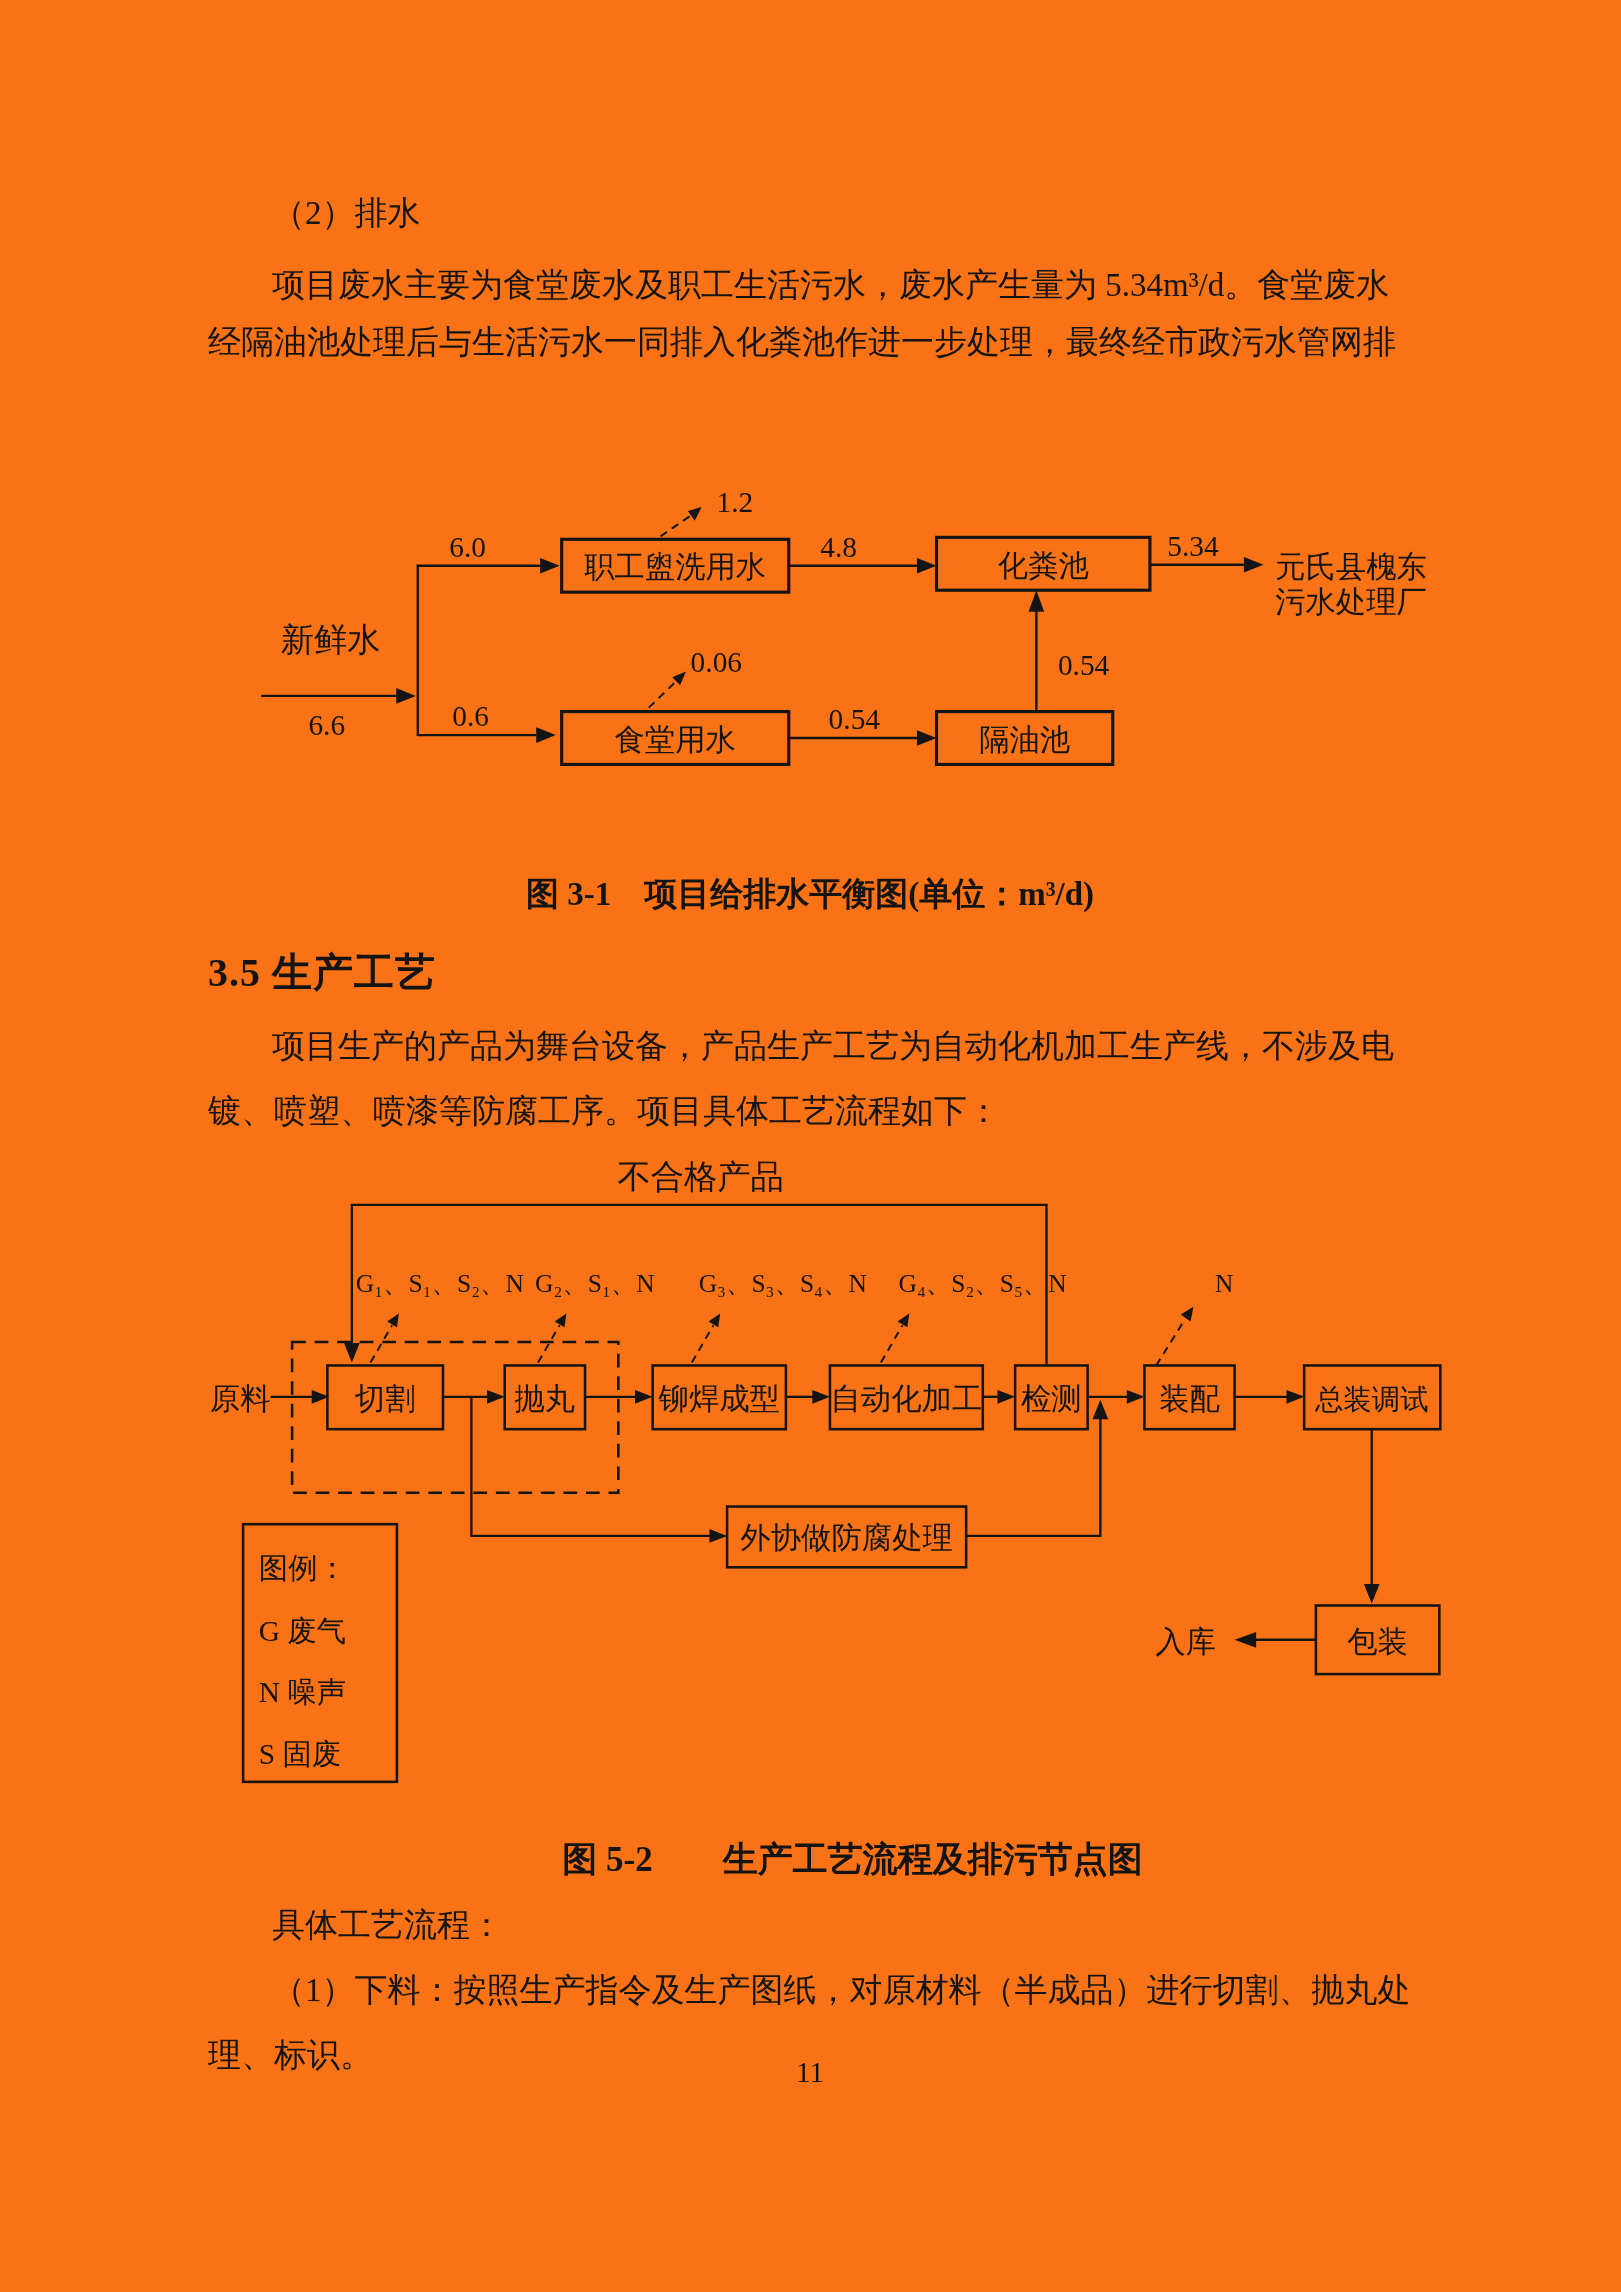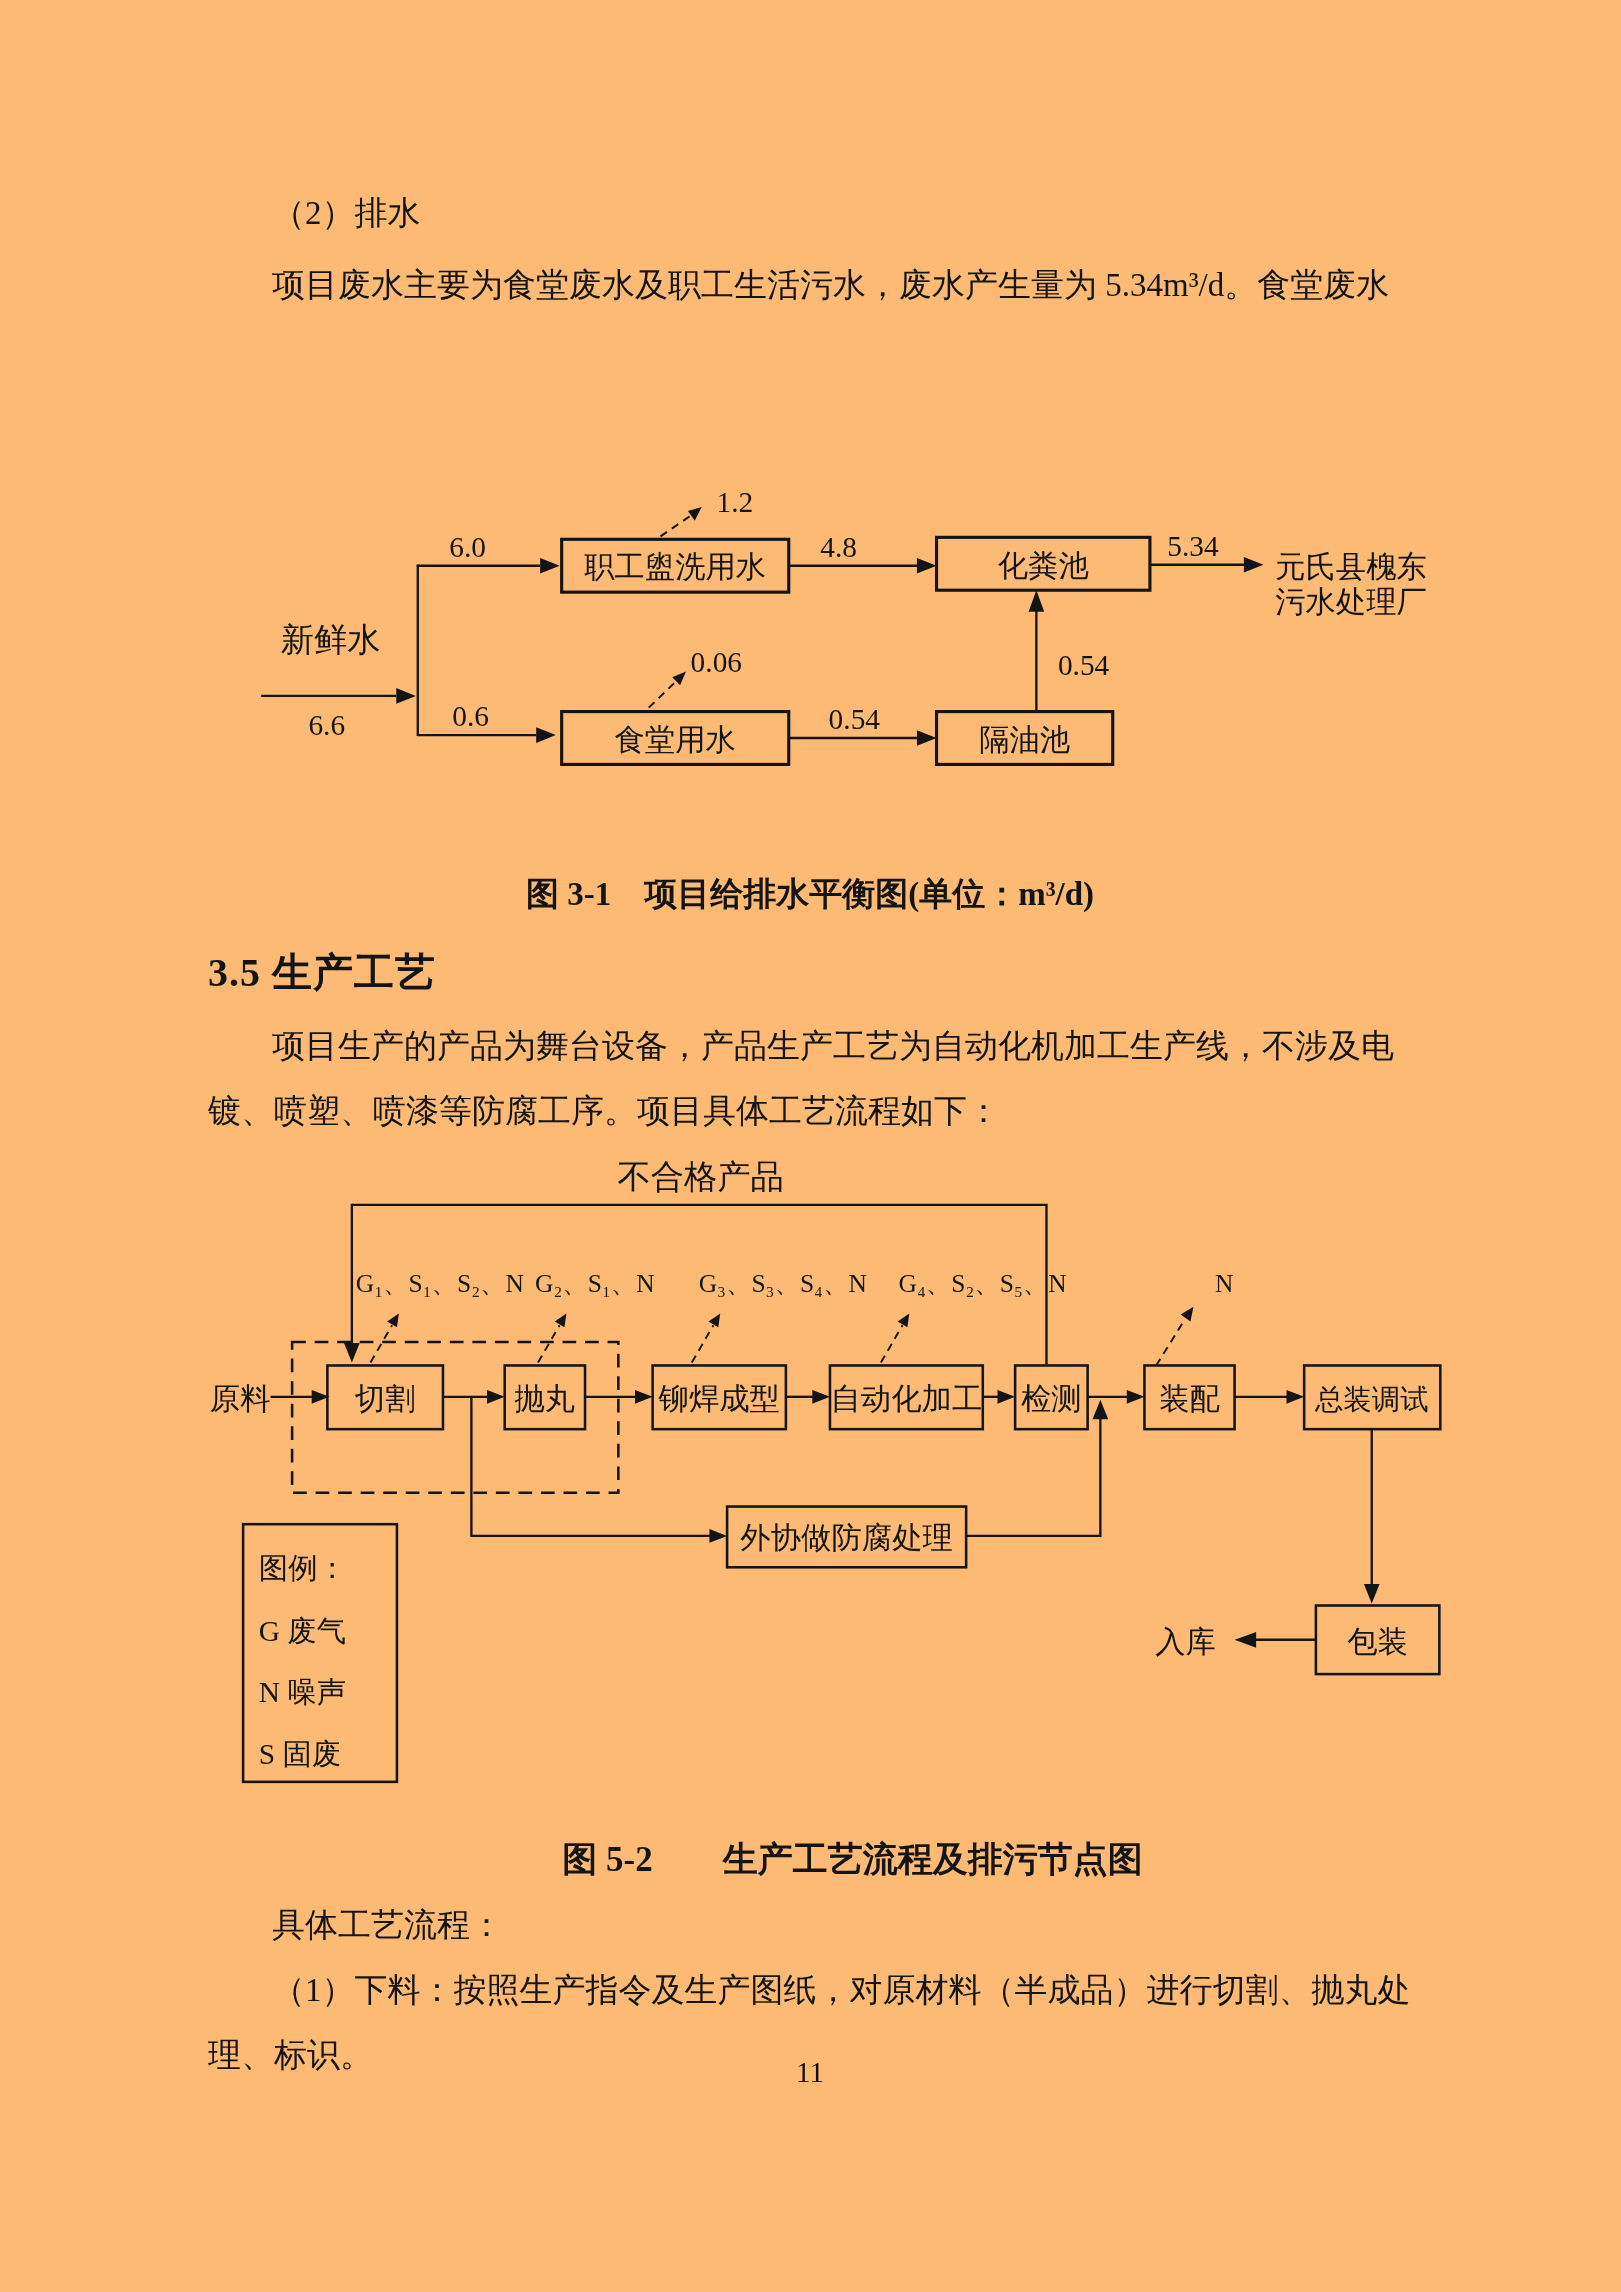--- a/index.html
+++ b/index.html
@@ -1,17 +1,17 @@
 <!DOCTYPE html>
 <html><head>
 <meta charset="utf-8">
 <style>
   html,body{margin:0;padding:0;background:#e8e8e8;}
   .page{
-    position:relative;width:1621px;height:2293px;background:#fdba74;
+    position:relative;width:1621px;height:2293px;background:#f97316;
     font-family:"Liberation Serif","DejaVu Serif",serif;color:#111;overflow:hidden;
   }
   .tline{position:absolute;white-space:nowrap;font-size:33px;line-height:1.2;color:#141414;}
   .bold{font-weight:700;}
   .center-full{left:0;width:1620px;text-align:center;}
   .center-fig2{left:196px;width:1313px;text-align:center;}
   .heading35{font-size:40px;font-weight:700;letter-spacing:1px;}
   svg{position:absolute;overflow:visible;}
   svg text{fill:#141414;font-family:"Liberation Serif","DejaVu Serif",serif;}
   .t26{font-size:26px;}
@@ -27,20 +27,21 @@
   .ah{fill:#141414;stroke:none;}
   .pagenum{position:absolute;font-size:29px;}
 </style>
 </head>
 <body>
 
 <div class="page">
 
   <div class="tline" style="left:272px;top:194px;">（2）排水</div>
   <div class="tline" style="left:272px;top:266px;">项目废水主要为食堂废水及职工生活污水，废水产生量为 5.34m³/d。食堂废水</div>
+  <div class="tline" style="left:208px;top:323px;">经隔油池处理后与生活污水一同排入化粪池作进一步处理，最终经市政污水管网排</div>
 
   <svg style="left:176px;top:461px;" width="1294" height="323" viewBox="180 470 1320 330">
 
     <g>
       <text x="337" y="664" text-anchor="middle" class="t34">新鲜水</text>
       <text x="333" y="750" text-anchor="middle" class="t30">6.6</text>
       <line class="ln" x1="266" y1="710" x2="404" y2="710"></line>
       <polygon class="ah" points="404,702 424,710 404,718"></polygon>
       <line class="ln" x1="426" y1="576" x2="426" y2="751"></line>
     </g>

